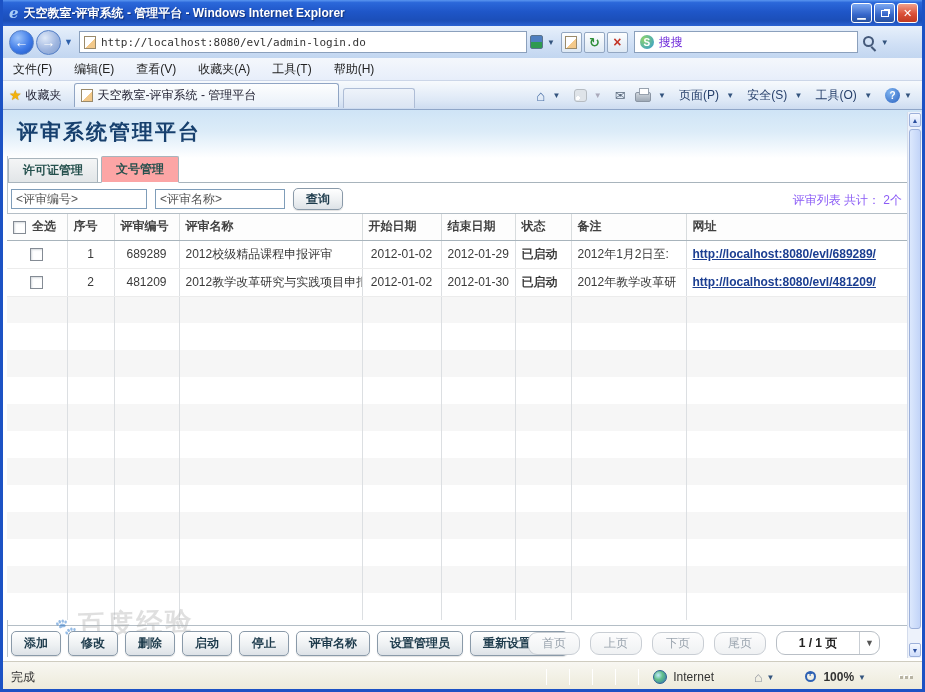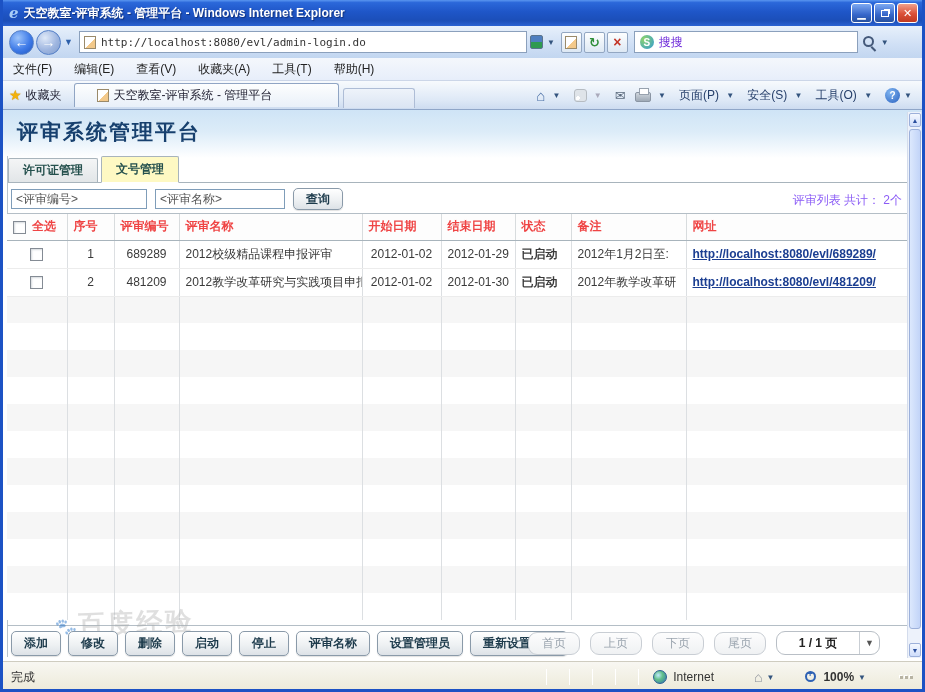--- a/index.html
+++ b/index.html
@@ -46,21 +46,21 @@
   .menubar{position:absolute;left:0;top:58px;width:100%;height:23px;background:linear-gradient(180deg,#f4f7fc,#e7eefa);
     border-bottom:1px solid #ccd6e8;display:flex;align-items:center;padding:0 10px;}
   .menu-item{font-size:12px;color:#222;margin-right:22px;white-space:nowrap;}
   
   .favbar{position:absolute;left:0;top:81px;width:100%;height:29px;
     background:linear-gradient(180deg,#f7fafd,#dde8f6 70%,#cddcf0);border-bottom:1px solid #8fa6c8;
     display:flex;align-items:center;padding:0 6px;}
   .star{color:#f2b10d;font-size:14px;margin-right:4px;text-shadow:0 0 1px #b07c00;}
   .fav-label{font-size:12px;color:#223;margin-right:12px;}
   .ietab{height:24px;width:265px;background:linear-gradient(180deg,#fdfefe,#e9f0f9);
-    border:1px solid #90a5c4;border-bottom:none;border-radius:3px 3px 0 0;display:flex;align-items:center;padding:0 22px;}
+    border:1px solid #90a5c4;border-bottom:none;border-radius:3px 3px 0 0;display:flex;align-items:center;padding:0 6px;}
   .ietab-title{font-size:12px;color:#223;white-space:nowrap;overflow:hidden;}
   .ietab-stub{height:20px;width:72px;margin:6px 0 0 4px;background:linear-gradient(180deg,#eef3fa,#dbe5f3);
     border:1px solid #aebdd6;border-bottom:none;border-radius:3px 3px 0 0;}
   .cmd-right{margin-left:auto;display:flex;align-items:center;}
   .cmd-item{display:flex;align-items:center;margin-left:9px;font-size:12px;color:#27406b;white-space:nowrap;}
   .home{color:#4a6fa5;font-size:15px;}
   .feed{width:13px;height:13px;border-radius:3px;border:1px solid #b6bcc2;
     background:radial-gradient(circle at 25% 75%,#fff 0 2px,#dfe4e9 2px 100%);}
   .mail{color:#5a6a7c;font-size:13px;}
   .printer{width:16px;height:10px;background:linear-gradient(#cfd6dd,#9faab6);border:1px solid #8a95a3;border-radius:2px;position:relative;margin-top:4px;}
@@ -71,31 +71,31 @@
   .content{position:absolute;left:0;top:110px;width:100%;height:551px;background:#fff;}
   .head-band{position:absolute;left:0;top:0;width:100%;height:48px;
     background:linear-gradient(180deg,#cfe4f6 0%,#dcecf8 45%,#f2f8fd 80%,#fff 100%);}
   .page-title{position:absolute;left:14px;top:8px;font-size:21px;font-weight:bold;color:#17406e;
     font-family:"Liberation Serif","DejaVu Serif",serif;letter-spacing:2px;}
   .welcome{position:absolute;right:20px;top:6px;font-size:11px;color:#666;}
   .vline-left{position:absolute;left:4px;top:46px;bottom:4px;width:1px;background:#b9c4cc;}
   .tabs-row{position:absolute;left:5px;top:46px;height:27px;display:flex;align-items:flex-end;width:903px;border-bottom:1px solid #a8b4bc;}
   .ptab{height:24px;padding:1px 14px;display:flex;align-items:center;font-size:12px;font-weight:bold;color:#24504d;
     border:1px solid #a8b4bc;border-bottom:none;background:linear-gradient(180deg,#f4f5f6,#e2e6e8);margin-right:3px;border-radius:2px 2px 0 0;}
-  .ptab.active{height:27px;background:#fef9c3;position:relative;top:1px;border-bottom:1px solid #fff;}
+  .ptab.active{height:27px;background:#fca5a5;position:relative;top:1px;border-bottom:1px solid #fff;}
   .toolbar{position:absolute;left:8px;top:78px;display:flex;align-items:center;}
   .tb-input{width:136px;height:20px;border:1px solid #7f9db9;font-size:12px;color:#555;padding:1px 4px;margin-right:8px;background:#fff;}
   .btn{height:22px;padding:0 12px;border:1px solid #8a9aa9;border-radius:5px;
     background:linear-gradient(180deg,#ffffff,#eef1f3 55%,#dde2e7);font-size:12px;font-weight:bold;color:#1d3b4c;
     display:inline-flex;align-items:center;justify-content:center;box-shadow:0 1px 1px rgba(0,0,0,.12);cursor:default;white-space:nowrap;}
   .count-text{position:absolute;right:20px;top:82px;font-size:12px;color:#8b5cf6;}
   
   .table-wrap{position:absolute;left:4px;top:103px;width:906px;height:413px;overflow:hidden;border-top:1px solid #b4bec6;border-bottom:1px solid #b4bec6;}
   table.grid{border-collapse:collapse;table-layout:fixed;width:906px;}
-  .grid th{height:26px;font-size:12px;font-weight:bold;color:#ef4444;text-align:left;padding:0 6px;
+  .grid th{height:26px;font-size:12px;font-weight:bold;color:#404040;text-align:left;padding:0 6px;
     border-right:1px solid #d8dcde;border-bottom:1px solid #a8b4bc;background:#fdfdfd;white-space:nowrap;overflow:hidden;}
   .grid td{height:28px;font-size:12px;color:#3a3a3a;padding:0 6px;border-right:1px solid #dcdfe2;white-space:nowrap;overflow:hidden;}
   .grid tr.data-row td{border-bottom:1px solid #ececec;background:#fff;}
   .grid tr.empty-row td{height:27px;}
   .grid tr.alt td{background:#f6f6f6;}
   .grid tr.alt2 td{background:#fff;}
   .td-c{text-align:center;}
   .status-txt{color:#1b3e91;font-weight:bold;}
   a.site-link{color:#1b3e91;font-weight:bold;text-decoration:underline;font-size:12px;}
   .cb{display:inline-block;width:13px;height:13px;background:#fff;border:1px solid #848b94;box-shadow:inset 1px 1px 2px #d6dade;vertical-align:middle;}

